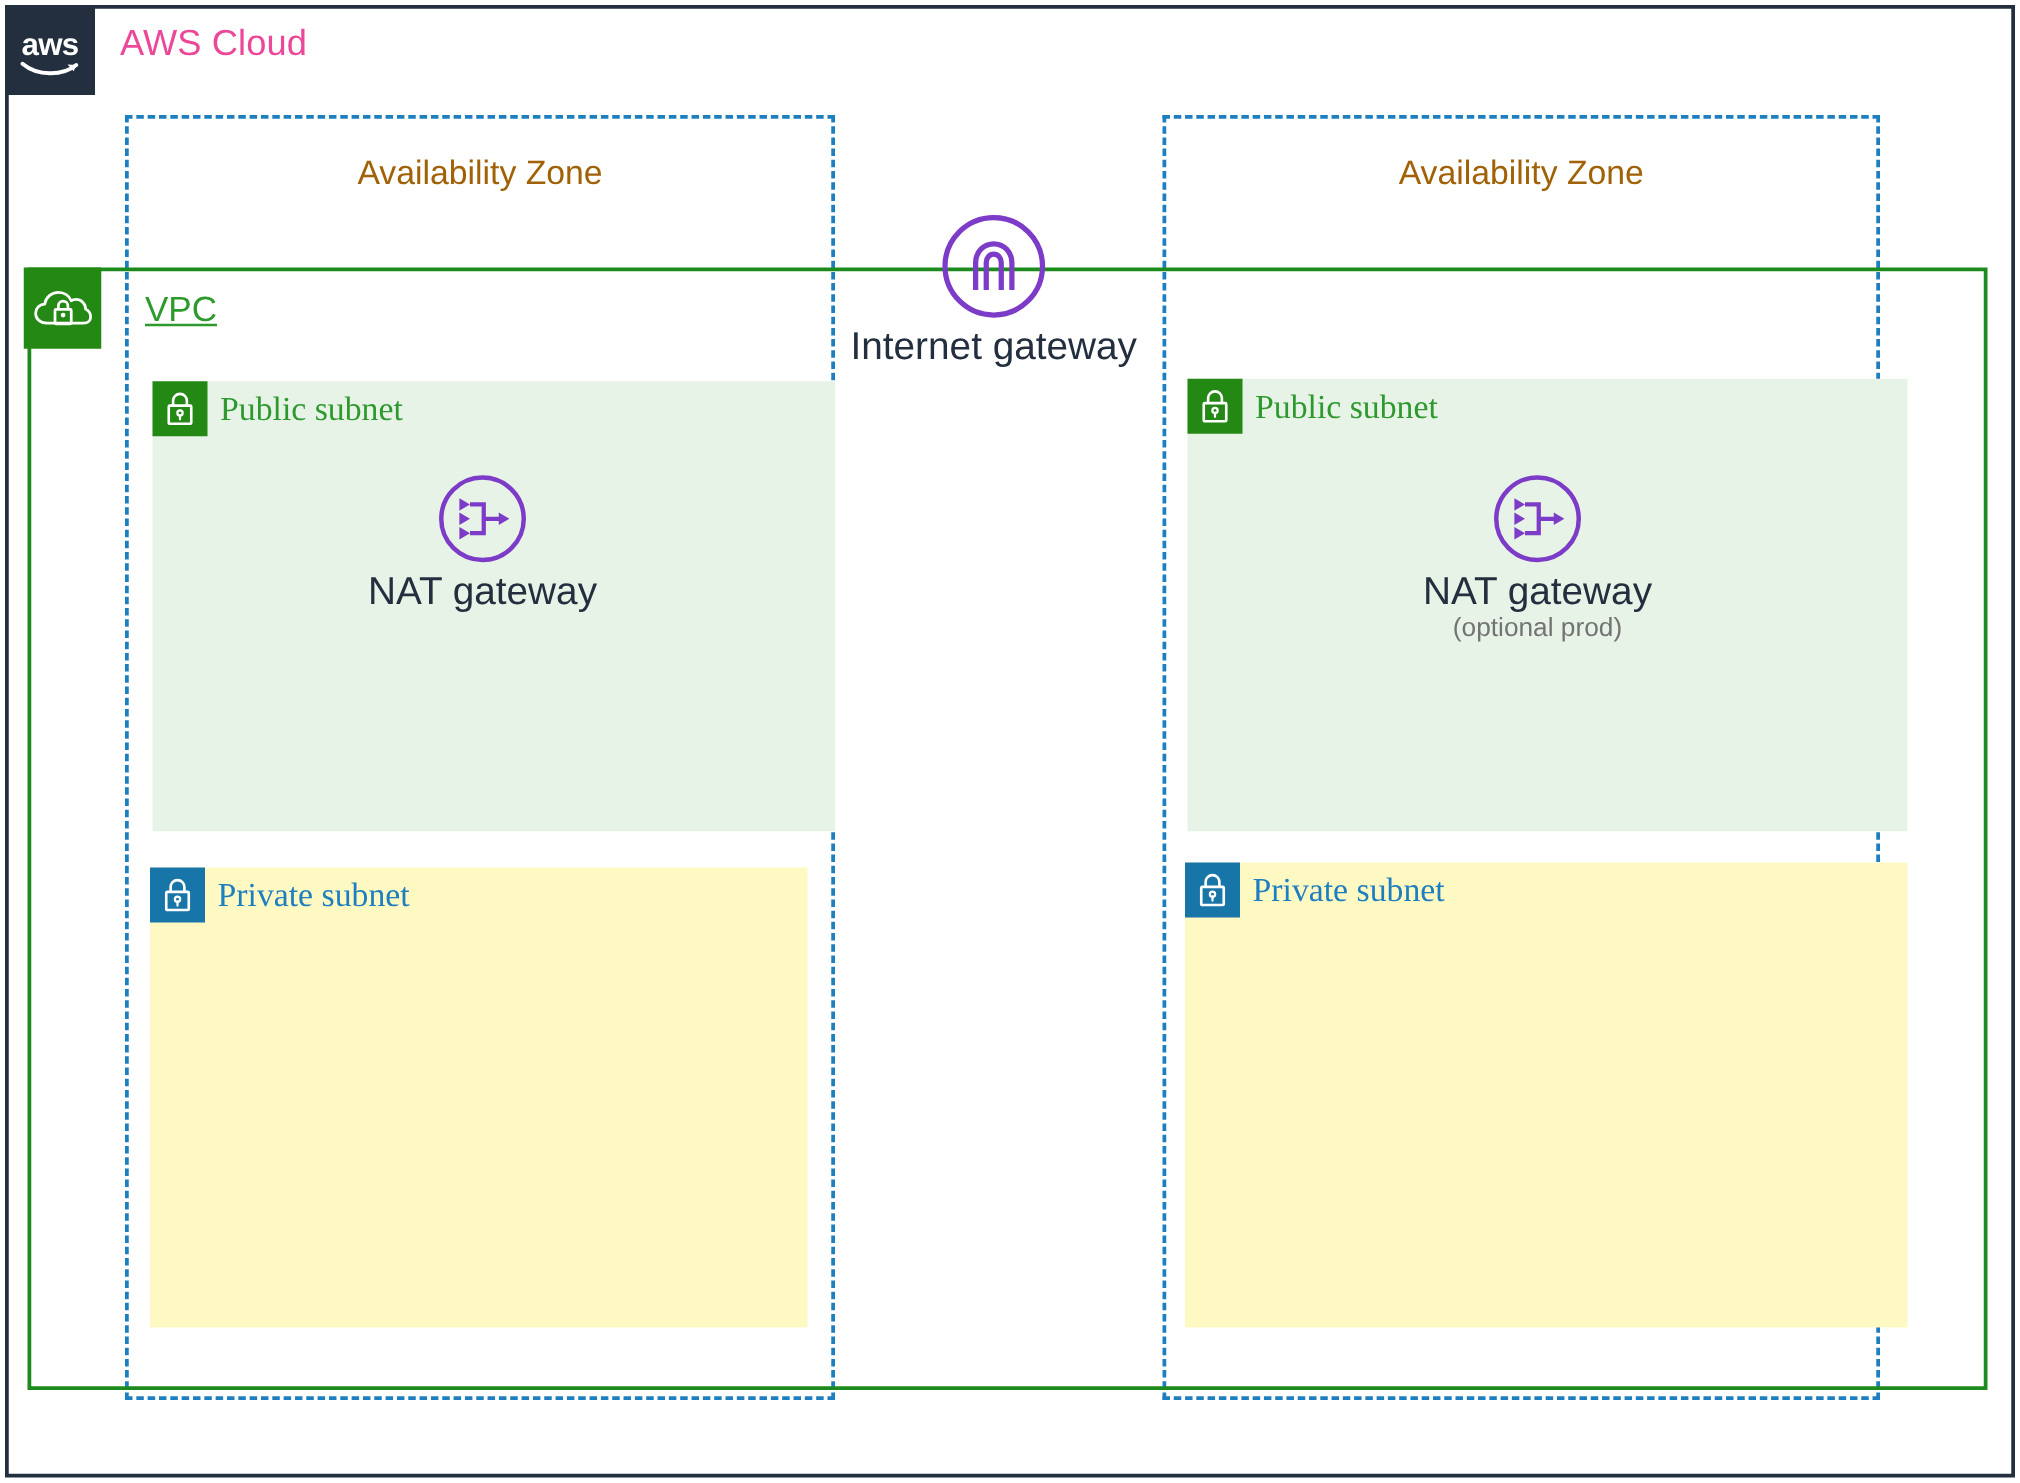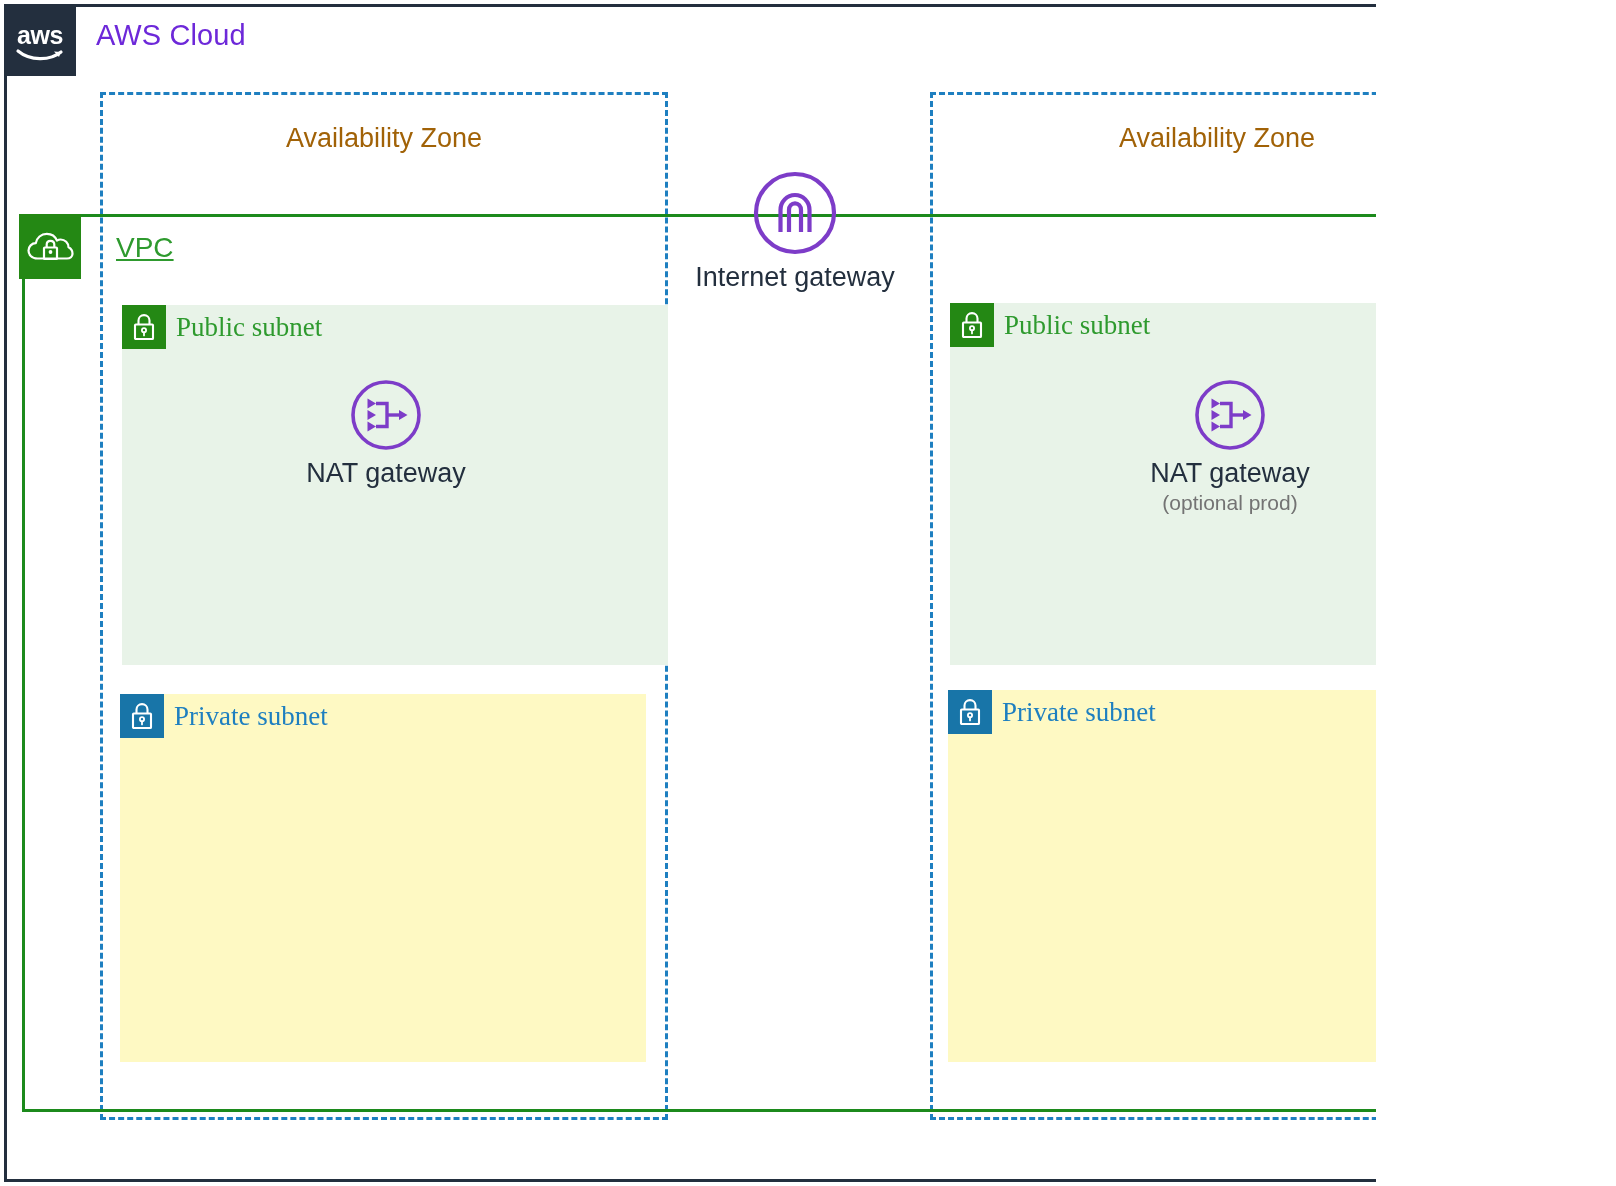--- a/index.html
+++ b/index.html
@@ -8,21 +8,21 @@
     padding: 0;
     background: #ffffff;
   }
   body {
     font-family: "Liberation Sans", sans-serif;
     -webkit-font-smoothing: antialiased;
   }
 
   #canvas {
     position: relative;
-    width: 1376px;
+    width: 1616px;
     height: 1186px;
     background: #ffffff;
     overflow: hidden;
   }
 
   
   .cloud-frame {
     position: absolute;
     left: 4px;
     top: 4px;
@@ -41,21 +41,21 @@
     background: #232F3E;
     box-sizing: border-box;
   }
   .aws-logo-svg { display:block; }
 
   .cloud-title {
     position: absolute;
     left: 96px;
     top: 19px;
     font-size: 29px;
-    color: #6d28d9;
+    color: #ec4899;
     letter-spacing: 0.1px;
     white-space: nowrap;
   }
 
   
   .az {
     position: absolute;
     top: 92px;
     height: 1028px;
     border: 3px dashed #1E7FC0;
@@ -155,21 +155,21 @@
   .node {
     position: absolute;
     text-align: center;
     width: 260px;
   }
   .node-icon {
     display: block;
     margin: 0 auto;
   }
   .node-caption {
-    font-size: 27px;
+    font-size: 31px;
     color: #232F3E;
     line-height: 34px;
     white-space: nowrap;
     margin-top: 4px;
   }
   .node-subcaption {
     font-size: 21px;
     color: #737373;
     line-height: 26px;
     white-space: nowrap;

